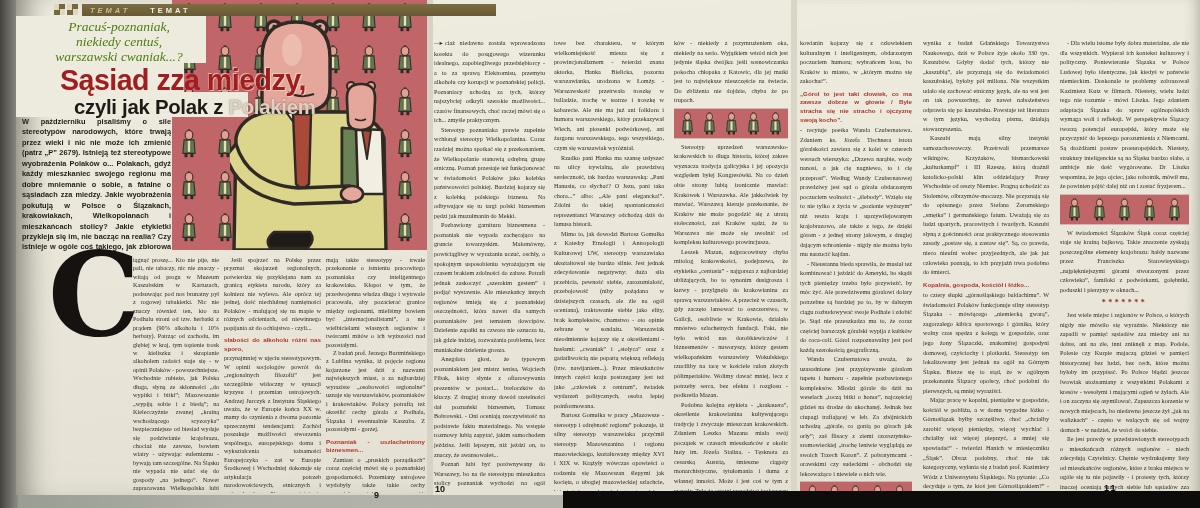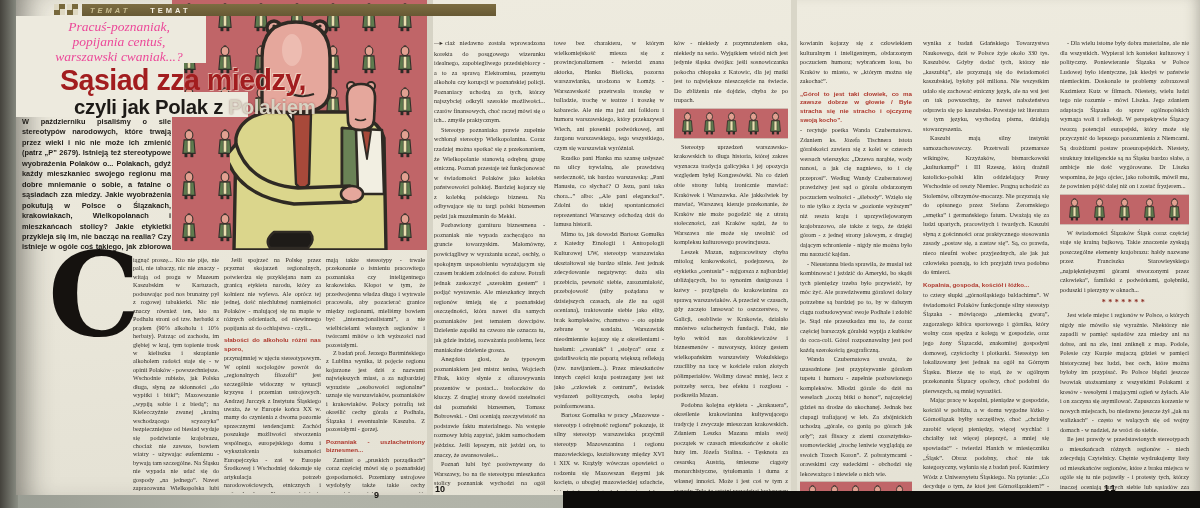--- a/index.html
+++ b/index.html
@@ -31,21 +31,21 @@
   #cartoon{position:absolute;left:230px;top:16px;z-index:3;}
 
   
   .knock{position:absolute;background:#edeade;z-index:2;}
   #knock-kicker{left:16px;top:16px;width:190px;height:47px;}
   #knock-t1{left:16px;top:63px;width:168px;height:29px;}
   #knock-t2{left:16px;top:92px;width:232px;height:25px;}
 
   
   #kicker{position:absolute;left:28px;top:19px;width:182px;text-align:center;z-index:4;
-    font-style:italic;font-size:13.5px;line-height:15px;color:#ec4899;}
+    font-style:italic;font-size:13.5px;line-height:15px;color:#4d7c0f;}
   #title-line1{position:absolute;left:60px;top:63px;z-index:4;font-family:"Liberation Sans",sans-serif;
     font-weight:bold;font-size:30px;letter-spacing:-.5px;transform:scaleX(.95);transform-origin:left;white-space:nowrap;color:#a21d1f;}
   #title-line1 .over-pink{text-shadow:1px 1px 0 rgba(246,236,216,.6),-1px -1px 0 rgba(246,236,216,.6);}
   #title-line2{position:absolute;left:74px;top:95px;z-index:4;font-family:"Liberation Sans",sans-serif;
     font-weight:bold;font-size:21px;letter-spacing:-.3px;transform:scaleX(.97);transform-origin:left;white-space:nowrap;color:#1d1a17;}
   #title-line2 .over-pink{color:#d8d3c3;text-shadow:0 0 2px rgba(90,30,30,.55);}
 
   #lead{position:absolute;left:22px;top:117px;width:149px;height:136px;overflow:hidden;z-index:4;
     font-family:"Liberation Sans",sans-serif;font-weight:bold;font-size:7.4px;line-height:10.45px;
     text-align:justify;color:#201d19;}
@@ -264,21 +264,21 @@
 
 <div id="checker-a"></div>
 <div id="checker-b"></div>
 <div id="section-bar">
   <span id="section-word1">TEMAT</span>
   <span id="section-word2">TEMAT</span>
 </div>
 
 <div id="kicker">
   <div>Pracuś-poznaniak,</div>
-  <div>popijania centuś,</div>
+  <div>niekiedy centuś,</div>
   <div>warszawski cwaniak...?</div>
 </div>
 <div id="title-line1"><span>Sąsiad zza</span><span class="over-pink"> miedzy,</span></div>
 <div id="title-line2"><span>czyli jak Polak z</span><span class="over-pink"> Polakiem</span></div>
 
 <div id="lead">W październiku pisaliśmy o sile stereotypów narodowych, które trwają przez wieki i nic nie może ich zmienić (patrz „P” 2679). Istnieją też stereotypowe wyobrażenia Polaków o... Polakach, gdyż każdy mieszkaniec swojego regionu ma dobre mniemanie o sobie, a fatalne o sąsiadach zza miedzy. Jakie wyobrażenia pokutują w Polsce o Ślązakach, krakowiakach, Wielkopolanach i mieszkańcach stolicy? Jakie etykietki przykleja się im, nie bacząc na realia? Czy istnieje w ogóle coś takiego, jak zbiorowa mentalność mieszkańców jakiegokolwiek regionu?! Na przykład stosunek do alkoholu...</div>
 <div id="dropcap">C</div>
 
 <div class="col p9col" id="c-9-0">
     <p class="bp ni">iągnąć proszę... Kto nie pije, nie pali, nie tabaczy, nic nie znaczy - witają od progu w Muzeum Kaszubskim w Kartuzach, podsuwając pod nos brunatny pył z rogowej tabakierki. Nic nie znaczy również ten, kto na Podhalu stroni od tzw. herbatki z prądem (90% alkoholu i 10% herbaty). Patrząc od zachodu, im głębiej w kraj, tym topienie trosk w kieliszku i skrapianie alkoholem radości staje się - w opinii Polaków - powszechniejsze. Wschodnie rubieże, jak Polska długa, słyną ze skłonności „do wypitki i bitki”; Mazowszanie „wypiją sobie i z biedą”; na Kielecczyźnie zwanej „krainą wschodzącego scyzoryka” bezpieczniejsze od biesiad wydaje się podziwianie krajobrazu, chociaż nie zawsze, bowiem wiatry - używając eufemizmu - bywają tam szczególne. Na Śląsku nie wypada nie udać się do gospody „na jednego”. Nawet zapracowana Wielkopolska lubi usiąść przy kuflu z „piwczanką”, zwłaszcza gdy „gyry są wodniste i bez smaku”. Także „kulturalny Kraków” nie odstaje od narodowego nawyku. Typowy krakowianin „godzinami spaceruje po ulicach i trochę popija”.</p>

